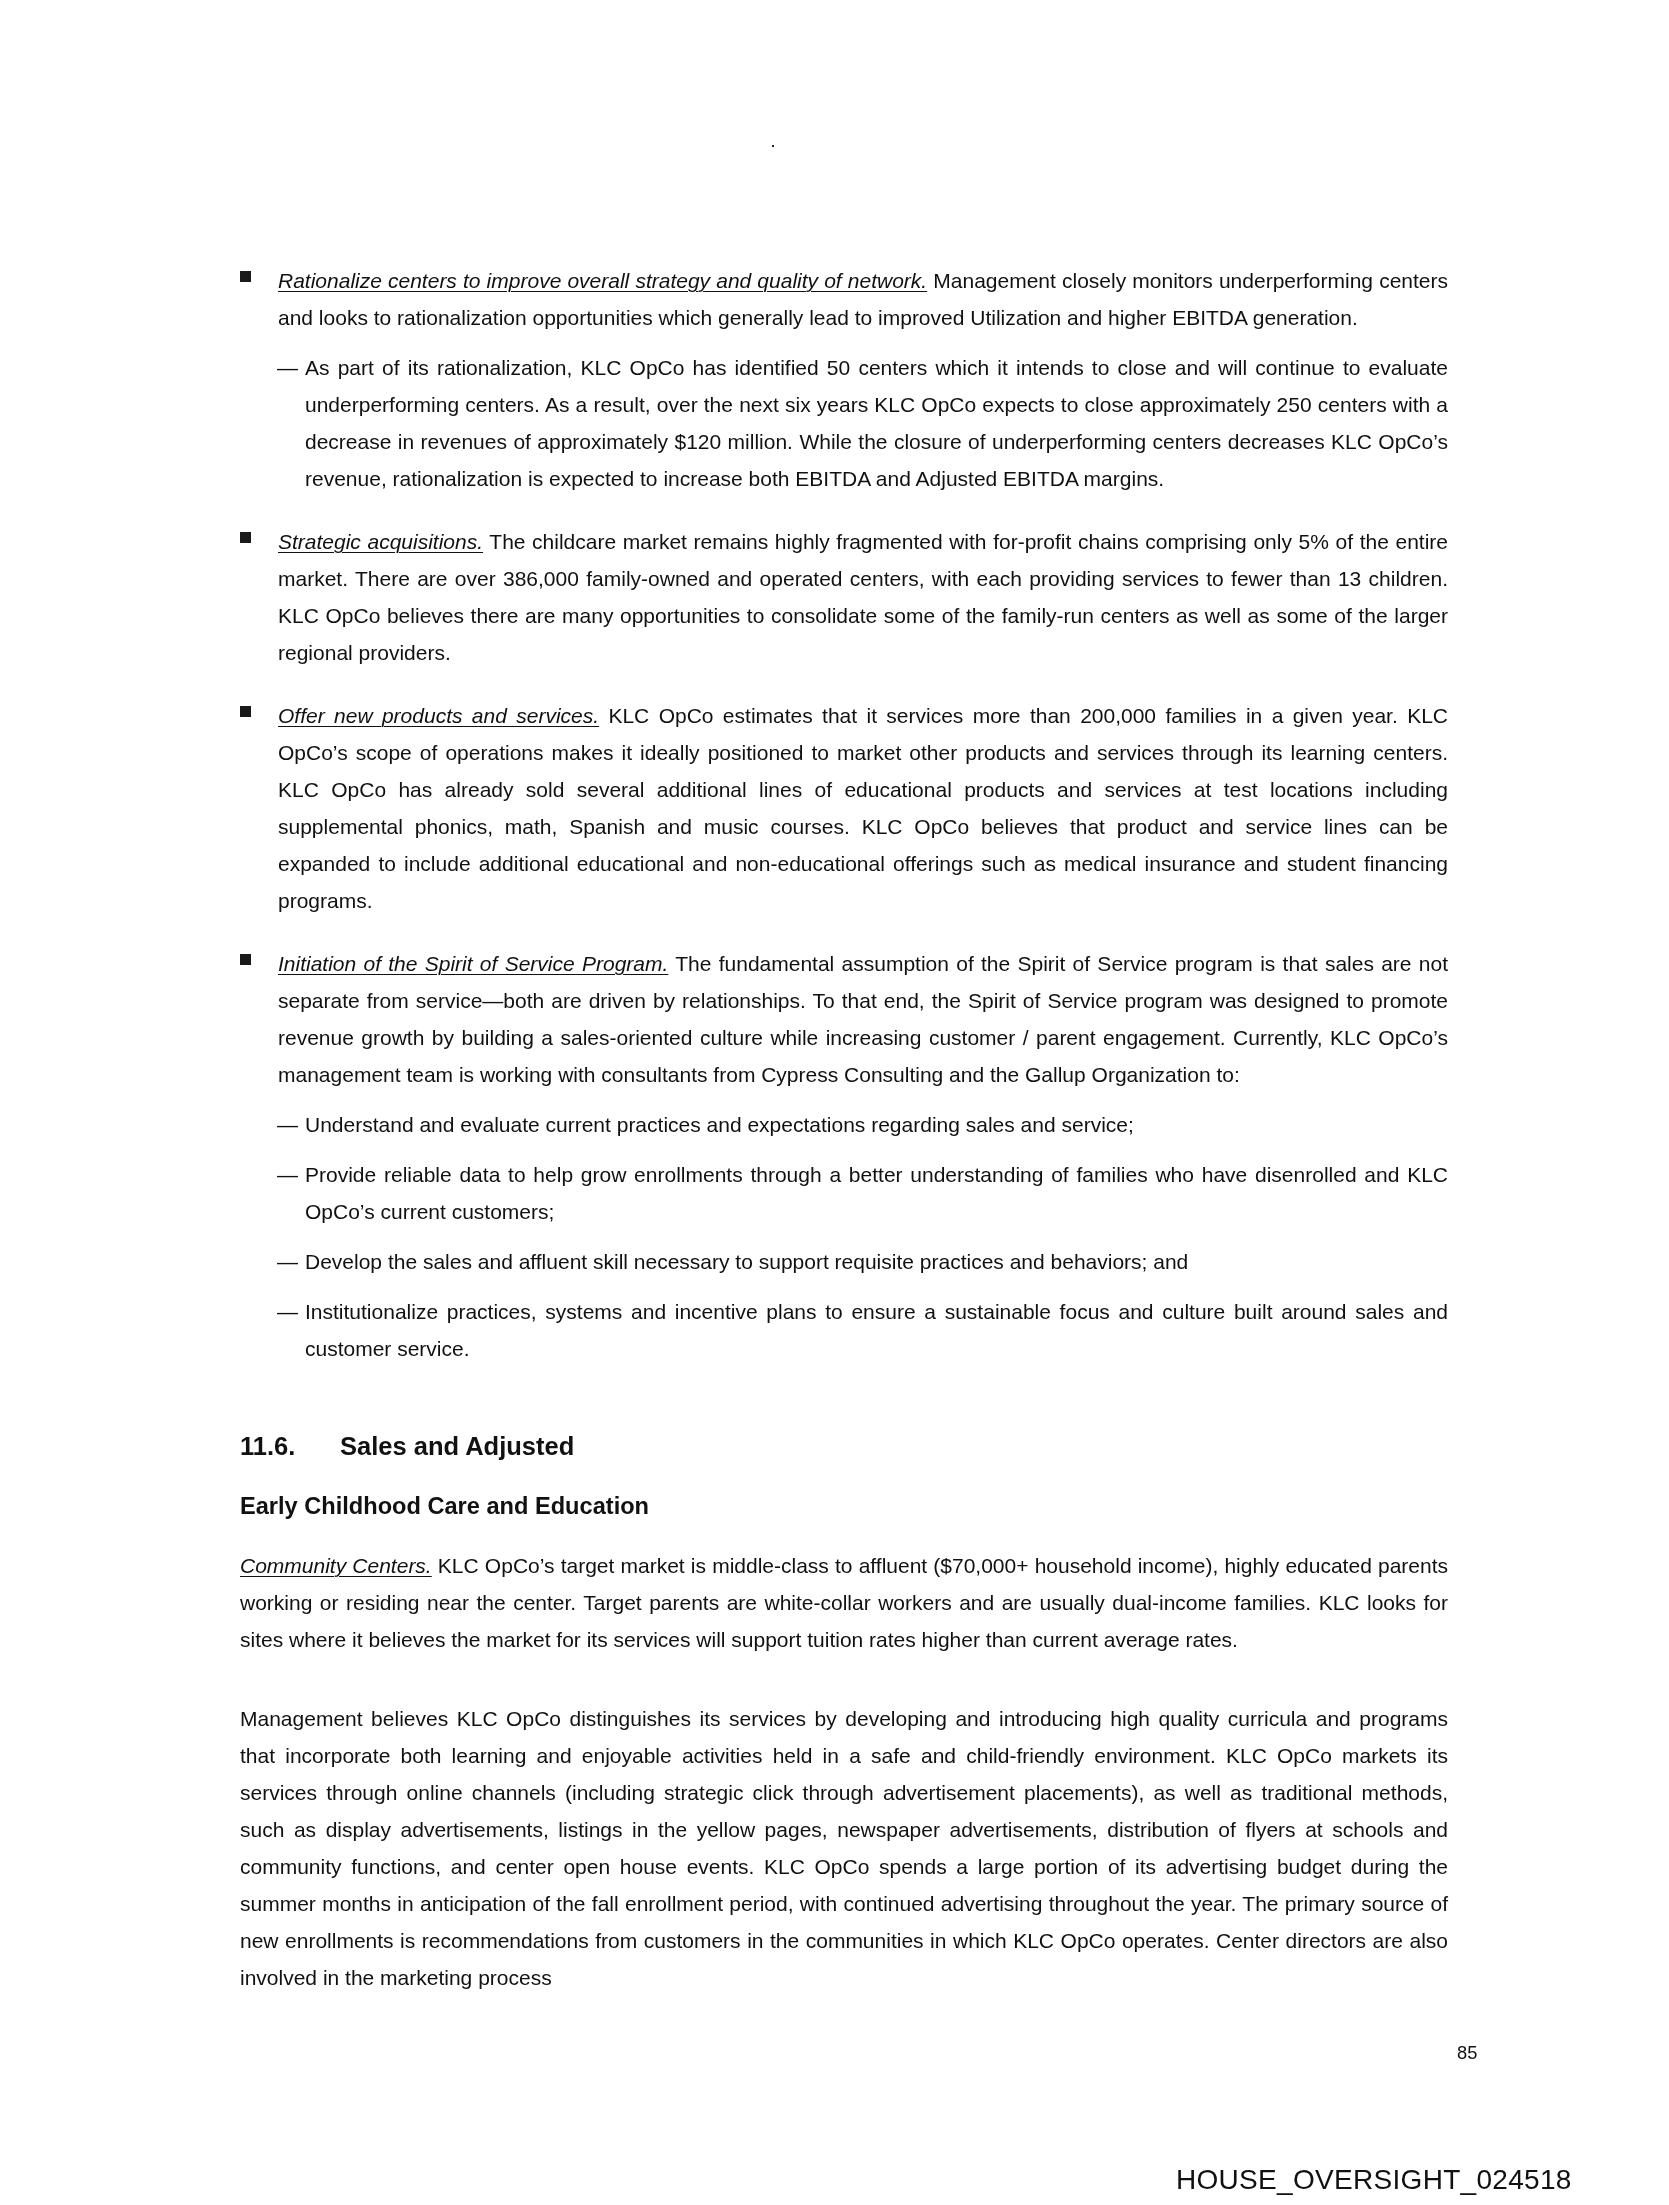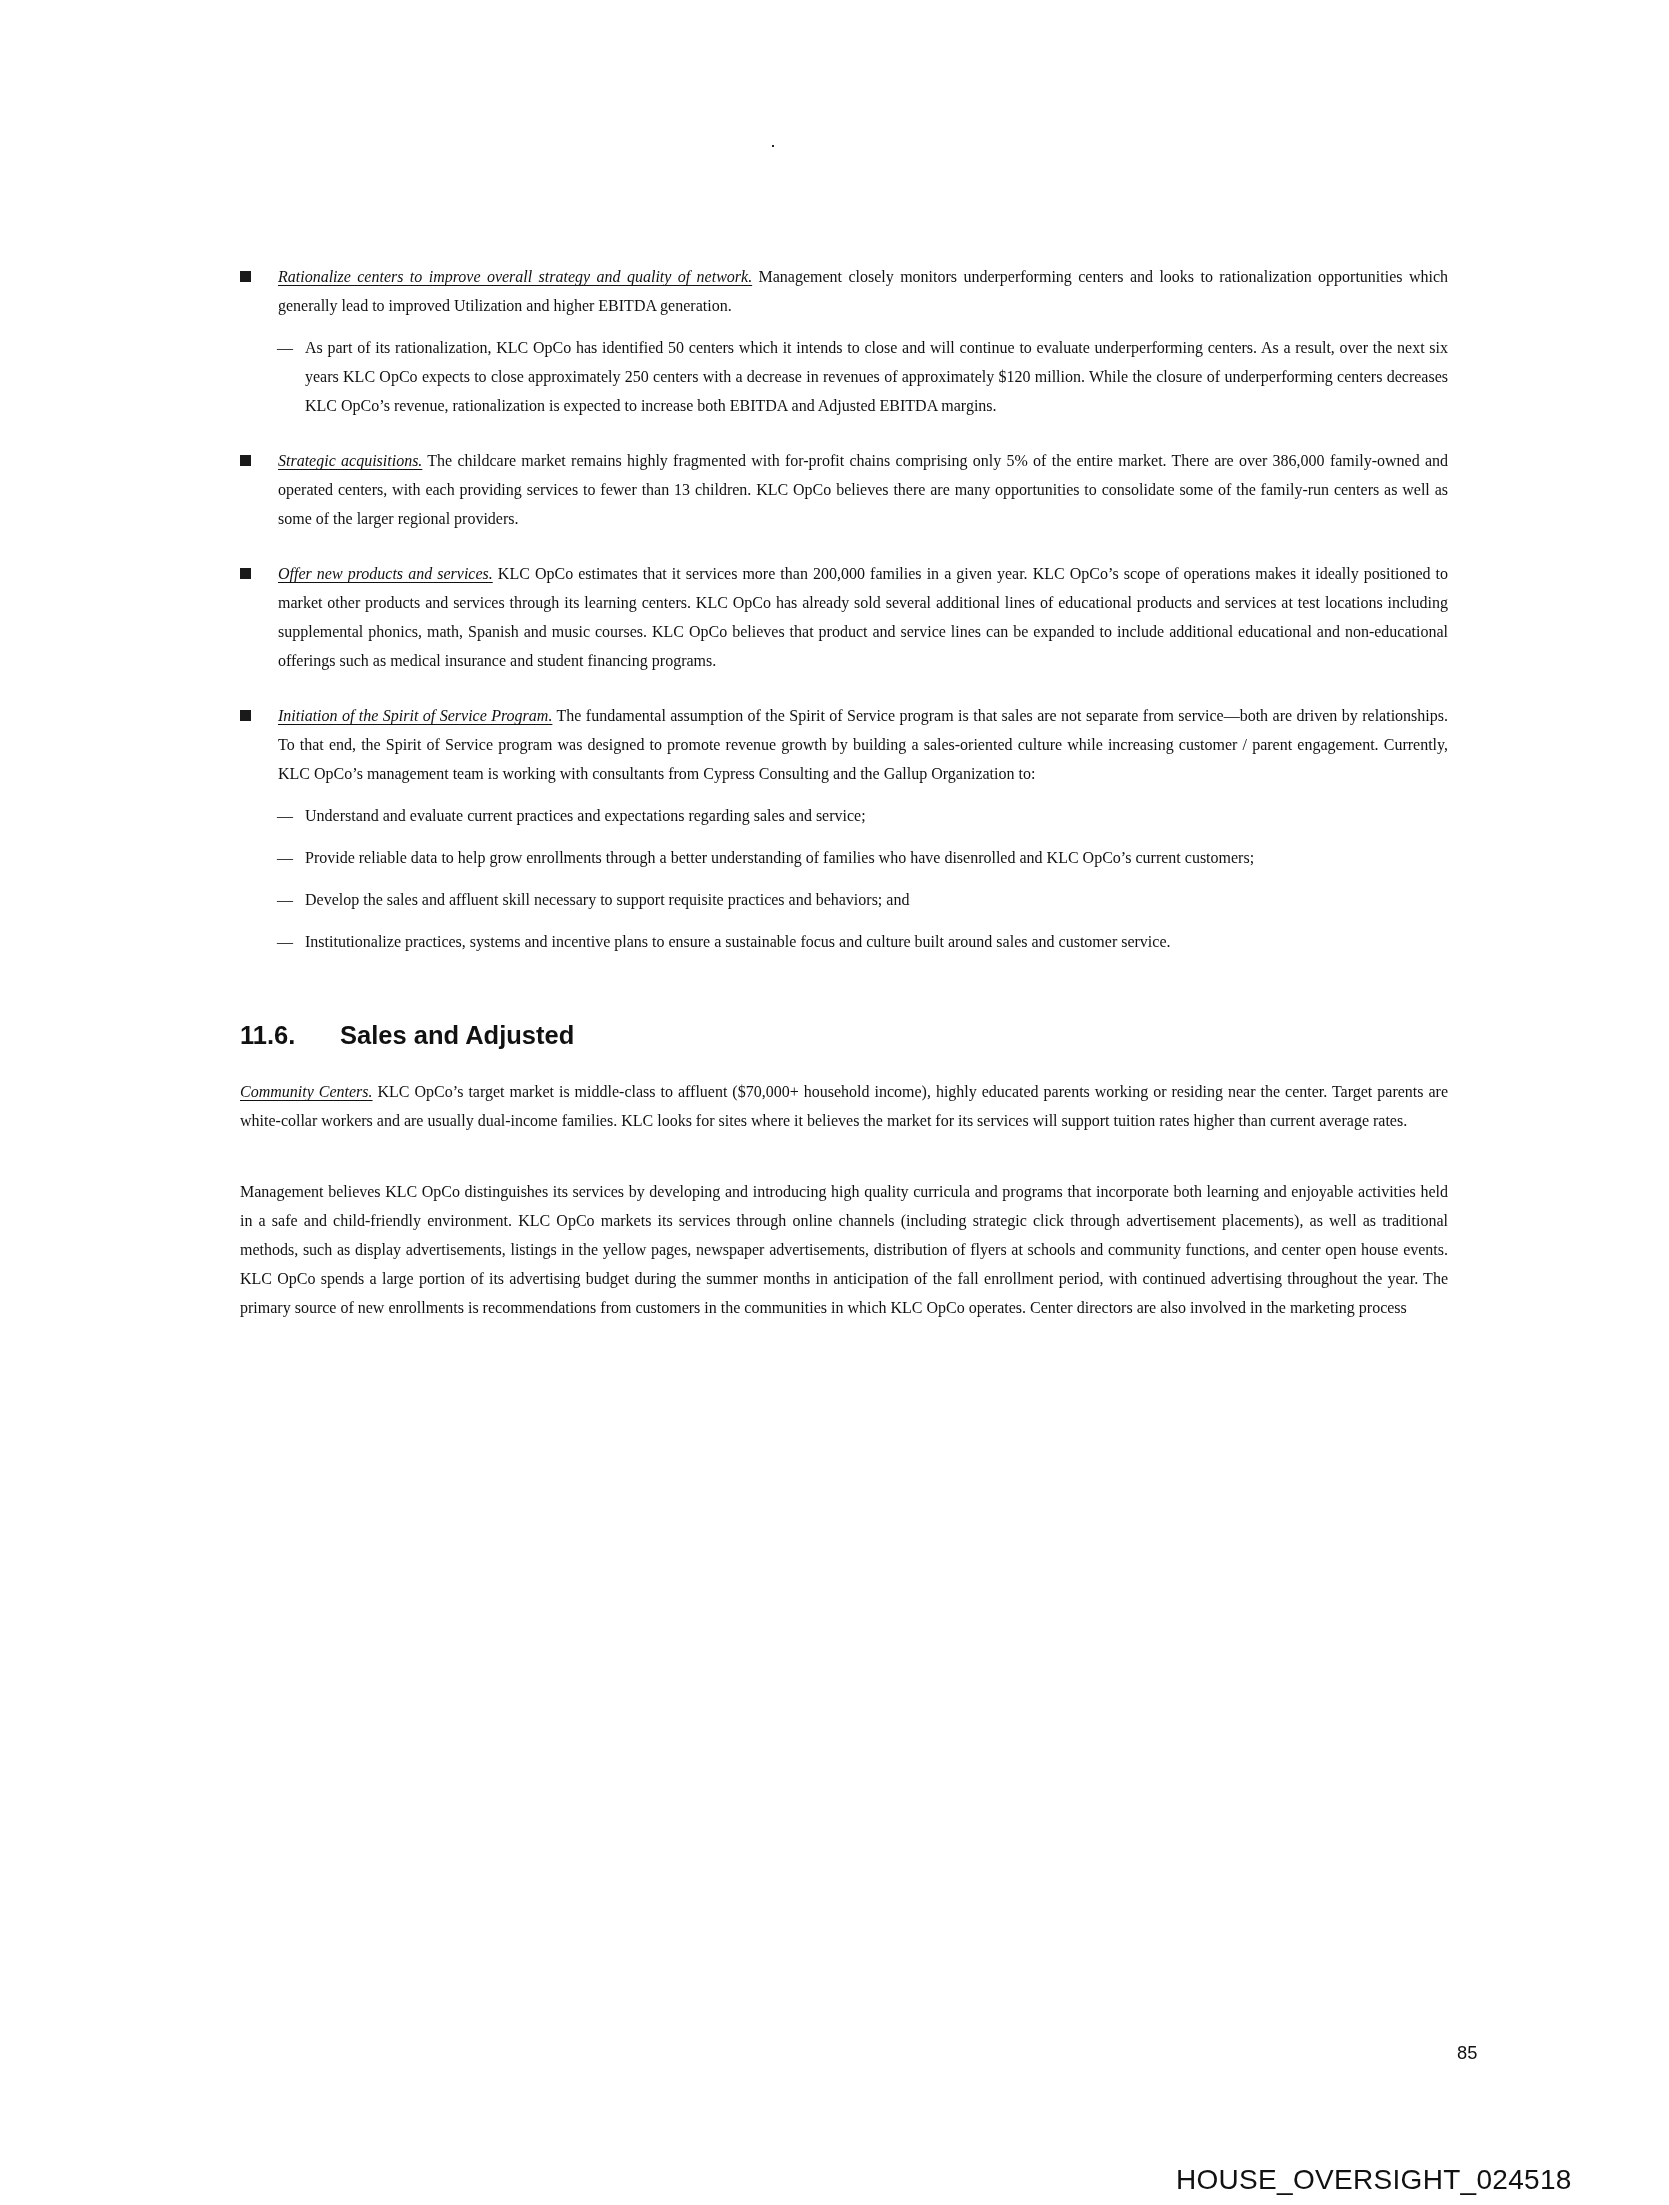--- a/index.html
+++ b/index.html
@@ -4,21 +4,21 @@
 <style>
   html, body { margin: 0; padding: 0; background: #ffffff; }
   body {
     width: 1669px; height: 2205px; position: relative; overflow: hidden;
     font-family: "Liberation Sans", sans-serif; color: #111111;
   }
   .speck { position: absolute; left: 772px; top: 145px; width: 2px; height: 2px; background: #222; }
   .page-content { position: absolute; left: 240px; top: 262px; width: 1208px; }
   p, .line { margin: 0; }
   .body-text {
-    font-size: 16px; line-height: 29px; text-align: justify; font-family: Liberation Serif, serif;
+    font-size: 21px; line-height: 37px; text-align: justify;
   }
   .bullet-block { position: relative; padding-left: 38px; margin-bottom: 26px; }
   .bullet-sq {
     position: absolute; left: 0; top: 9.2px; width: 11px; height: 11px;
     background: #1a1a1a;
   }
   .lead { font-style: italic; text-decoration: underline; text-decoration-thickness: 1.3px; text-underline-offset: 2.6px; }
   .dash-item { position: relative; padding-left: 65px; margin-top: 13px; }
   .dash-item.first-sub { margin-top: 14.4px; }
   .dash-mark { position: absolute; left: 37px; top: 0; }
@@ -83,20 +83,21 @@
         <p>Institutionalize practices, systems and incentive plans to ensure a sustainable focus and culture built around sales and customer service.</p>
       </div>
     </div>
   </div>
 
   <h2 class="section-heading" style="margin-bottom:0;">
     <span class="section-num">11.6.</span>
     <span>Sales and Adjusted</span>
   </h2>
 
+  <h3 class="subsection-heading" style="margin-bottom:0;">Early Childhood Care and Education</h3>
 
   <p class="body-text para first"><span class="lead">Community Centers.</span><span>  KLC OpCo’s target market is middle-class to affluent ($70,000+ household income), highly educated parents working or residing near the center.  Target parents are white-collar workers and are usually dual-income families.  KLC looks for sites where it believes the market for its services will support tuition rates higher than current average rates.</span></p>
 
   <p class="body-text para"><span>Management believes KLC OpCo distinguishes its services by developing and introducing high quality curricula and programs that incorporate both learning and enjoyable activities held in a safe and child-friendly environment.  KLC OpCo markets its services through online channels (including strategic click through advertisement placements), as well as traditional methods, such as display advertisements, listings in the yellow pages, newspaper advertisements, distribution of flyers at schools and community functions, and center open house events.  KLC OpCo spends a large portion of its advertising budget during the summer months in anticipation of the fall enrollment period, with continued advertising throughout the year.  The primary source of new enrollments is recommendations from customers in the communities in which KLC OpCo operates.  Center directors are also involved in the marketing process</span></p>
 
 </div>
 
 <div class="page-number">85</div>
 <div class="bates">HOUSE_OVERSIGHT_024518</div>
 

